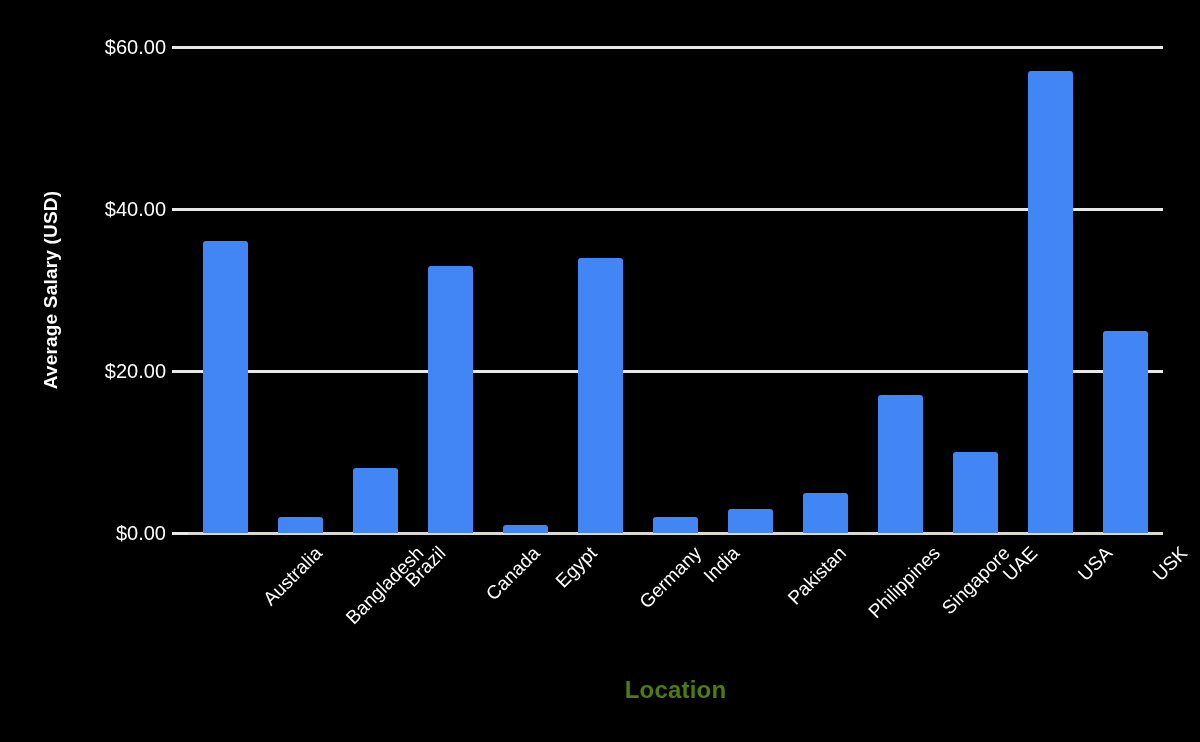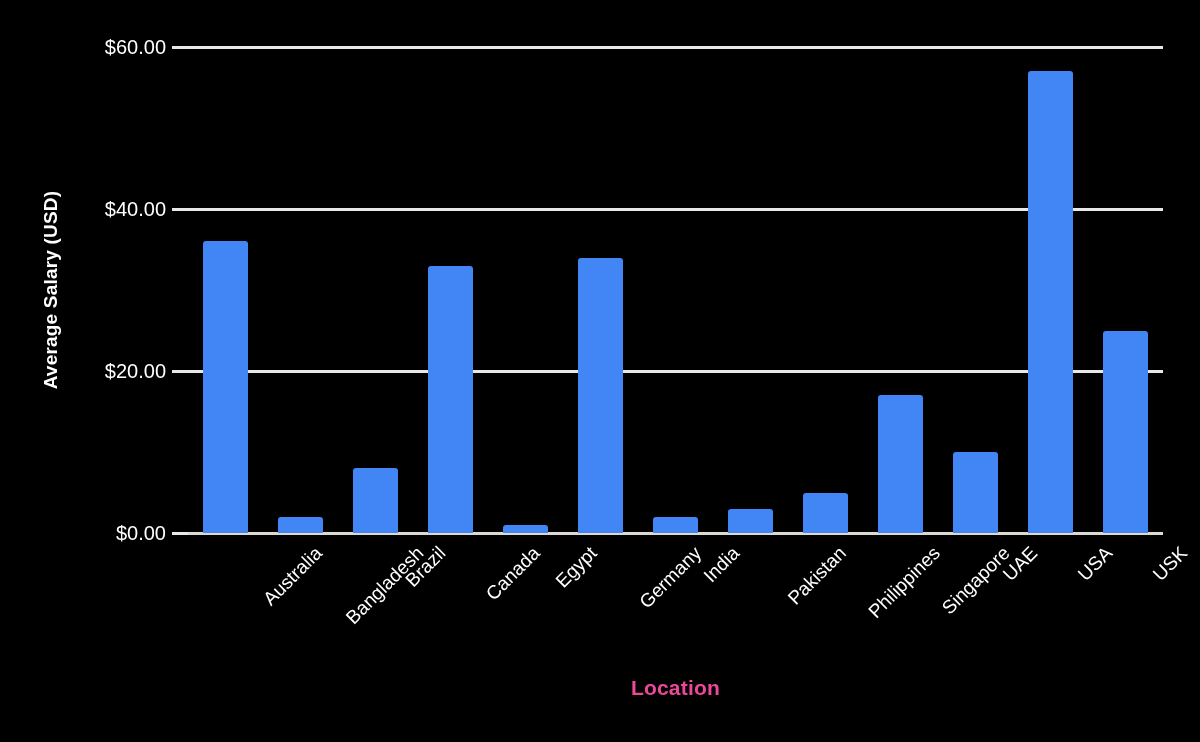--- a/index.html
+++ b/index.html
@@ -23,22 +23,22 @@
     font-size:19px;font-weight:bold;
     letter-spacing:.2px;
     white-space:nowrap;
   }
 
   .x-axis-title{
     position:absolute;
     left:188px; top:676px;
     width:975px;
     text-align:center;
-    color:#ec4899;
-    font-size:21px;font-weight:bold;
+    color:#4d7c0f;
+    font-size:24px;font-weight:bold;
     letter-spacing:.2px;
   }
 
   .gridline{
     position:absolute;
     left:188px; width:975px;
     height:3px;
     background:#e8e8e8;
   }
   .gridline.baseline{background:#ddd9d2;height:3px;}

